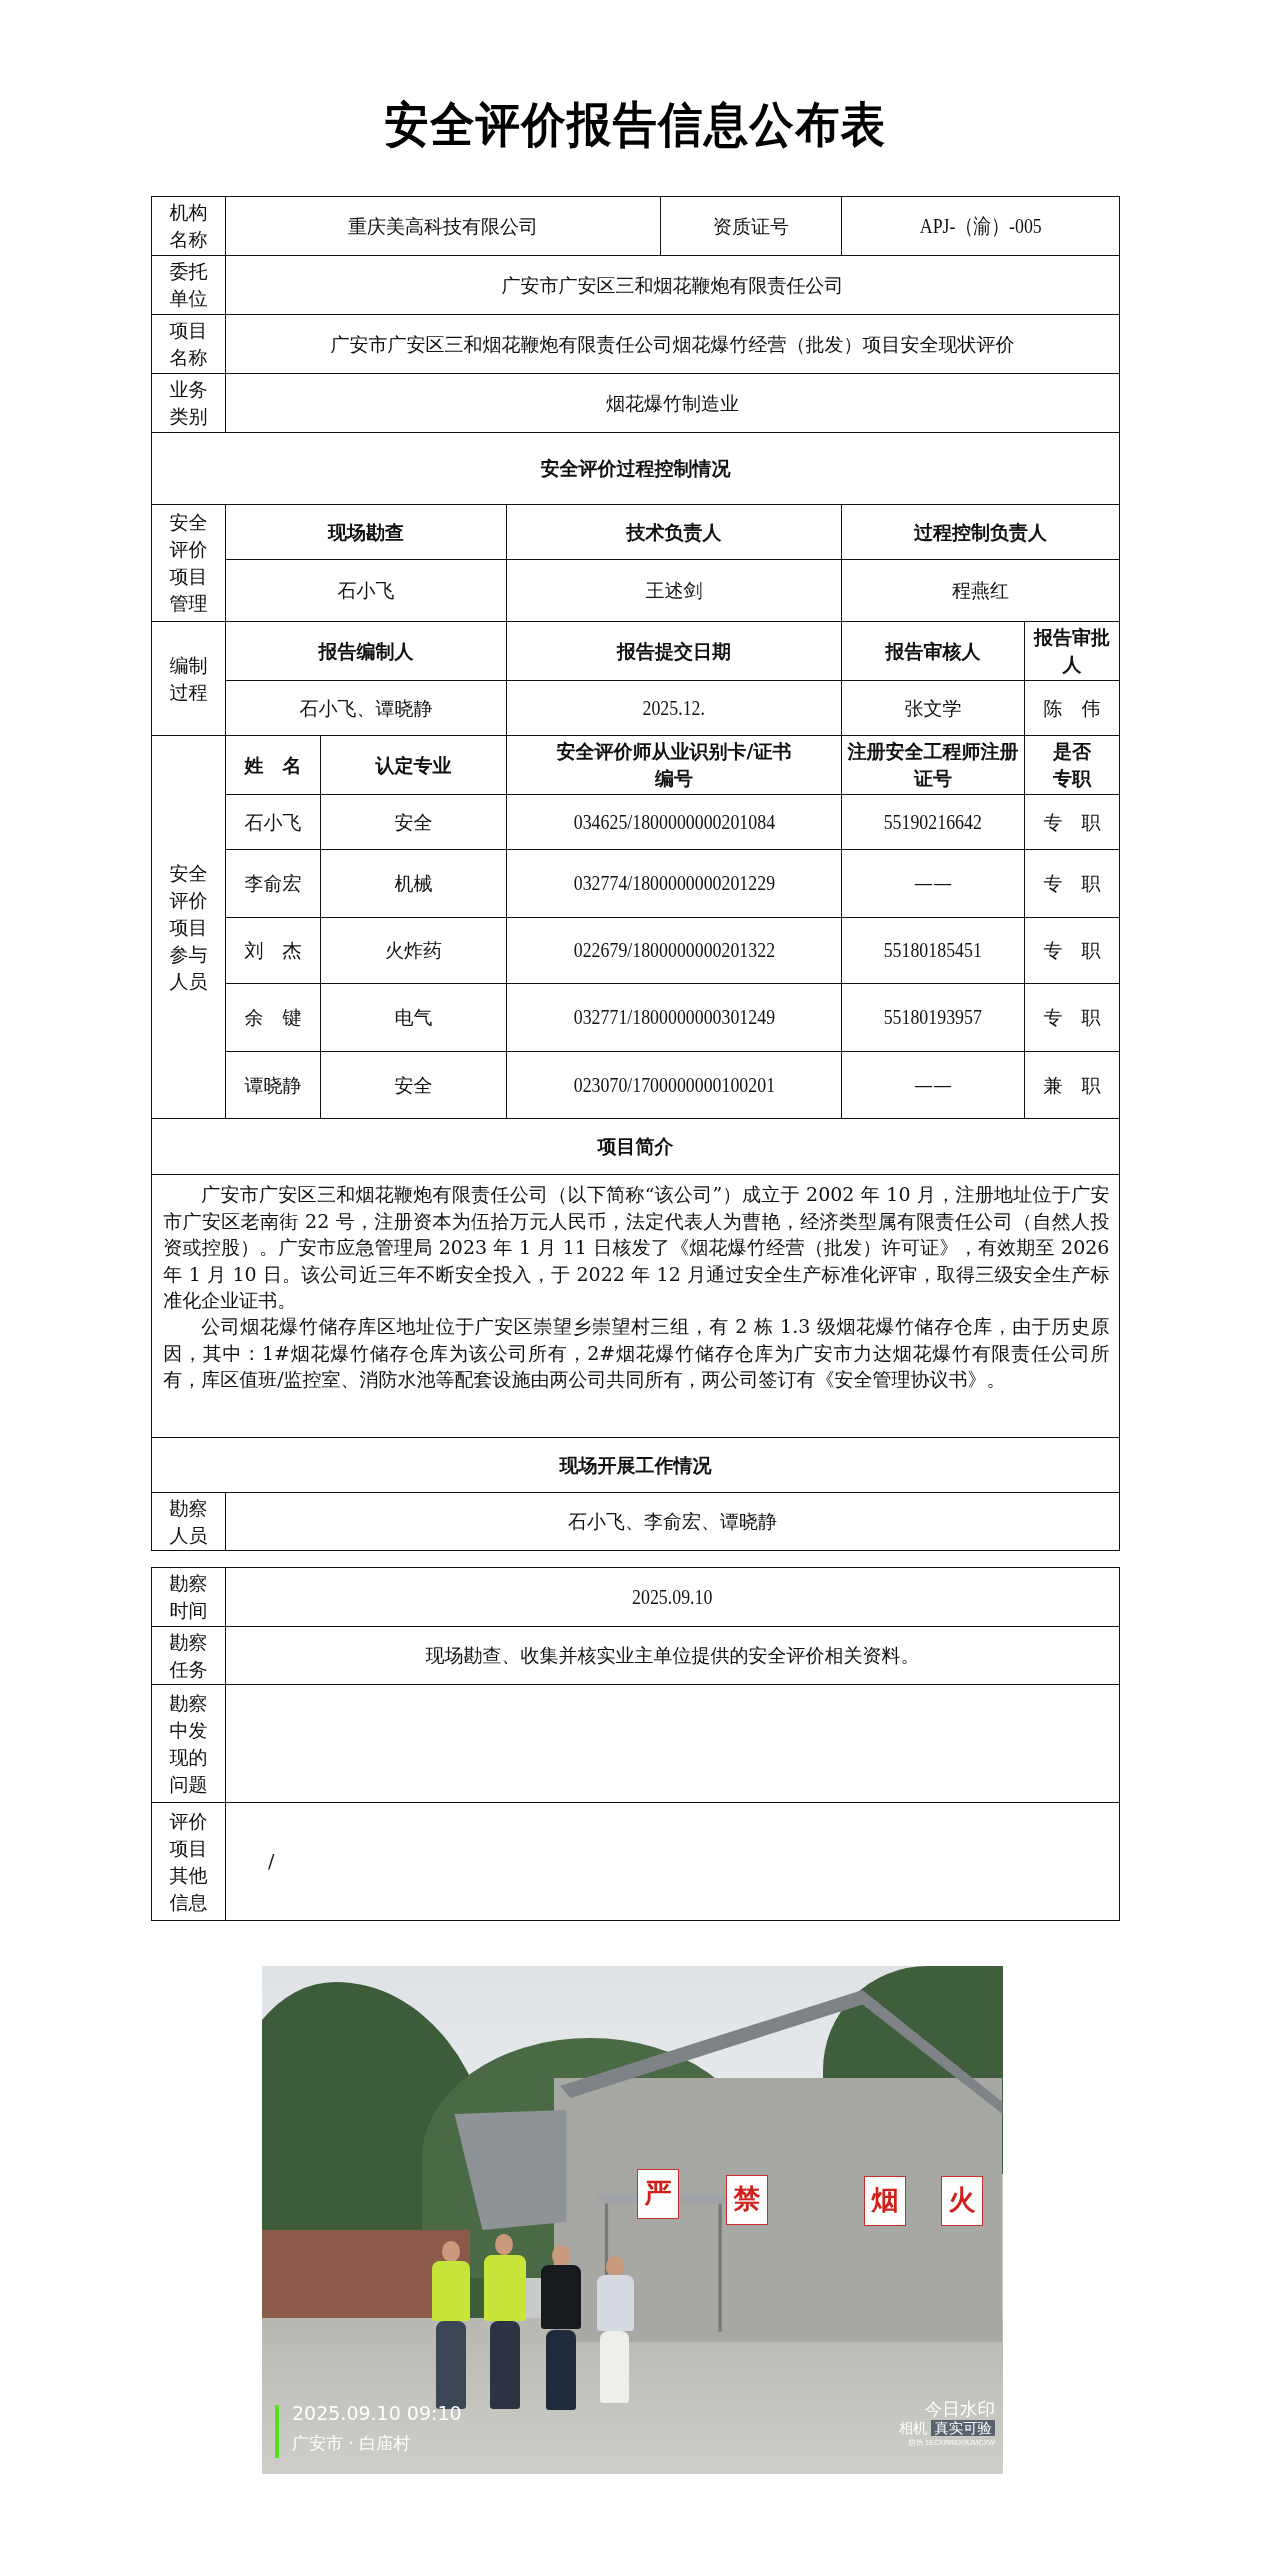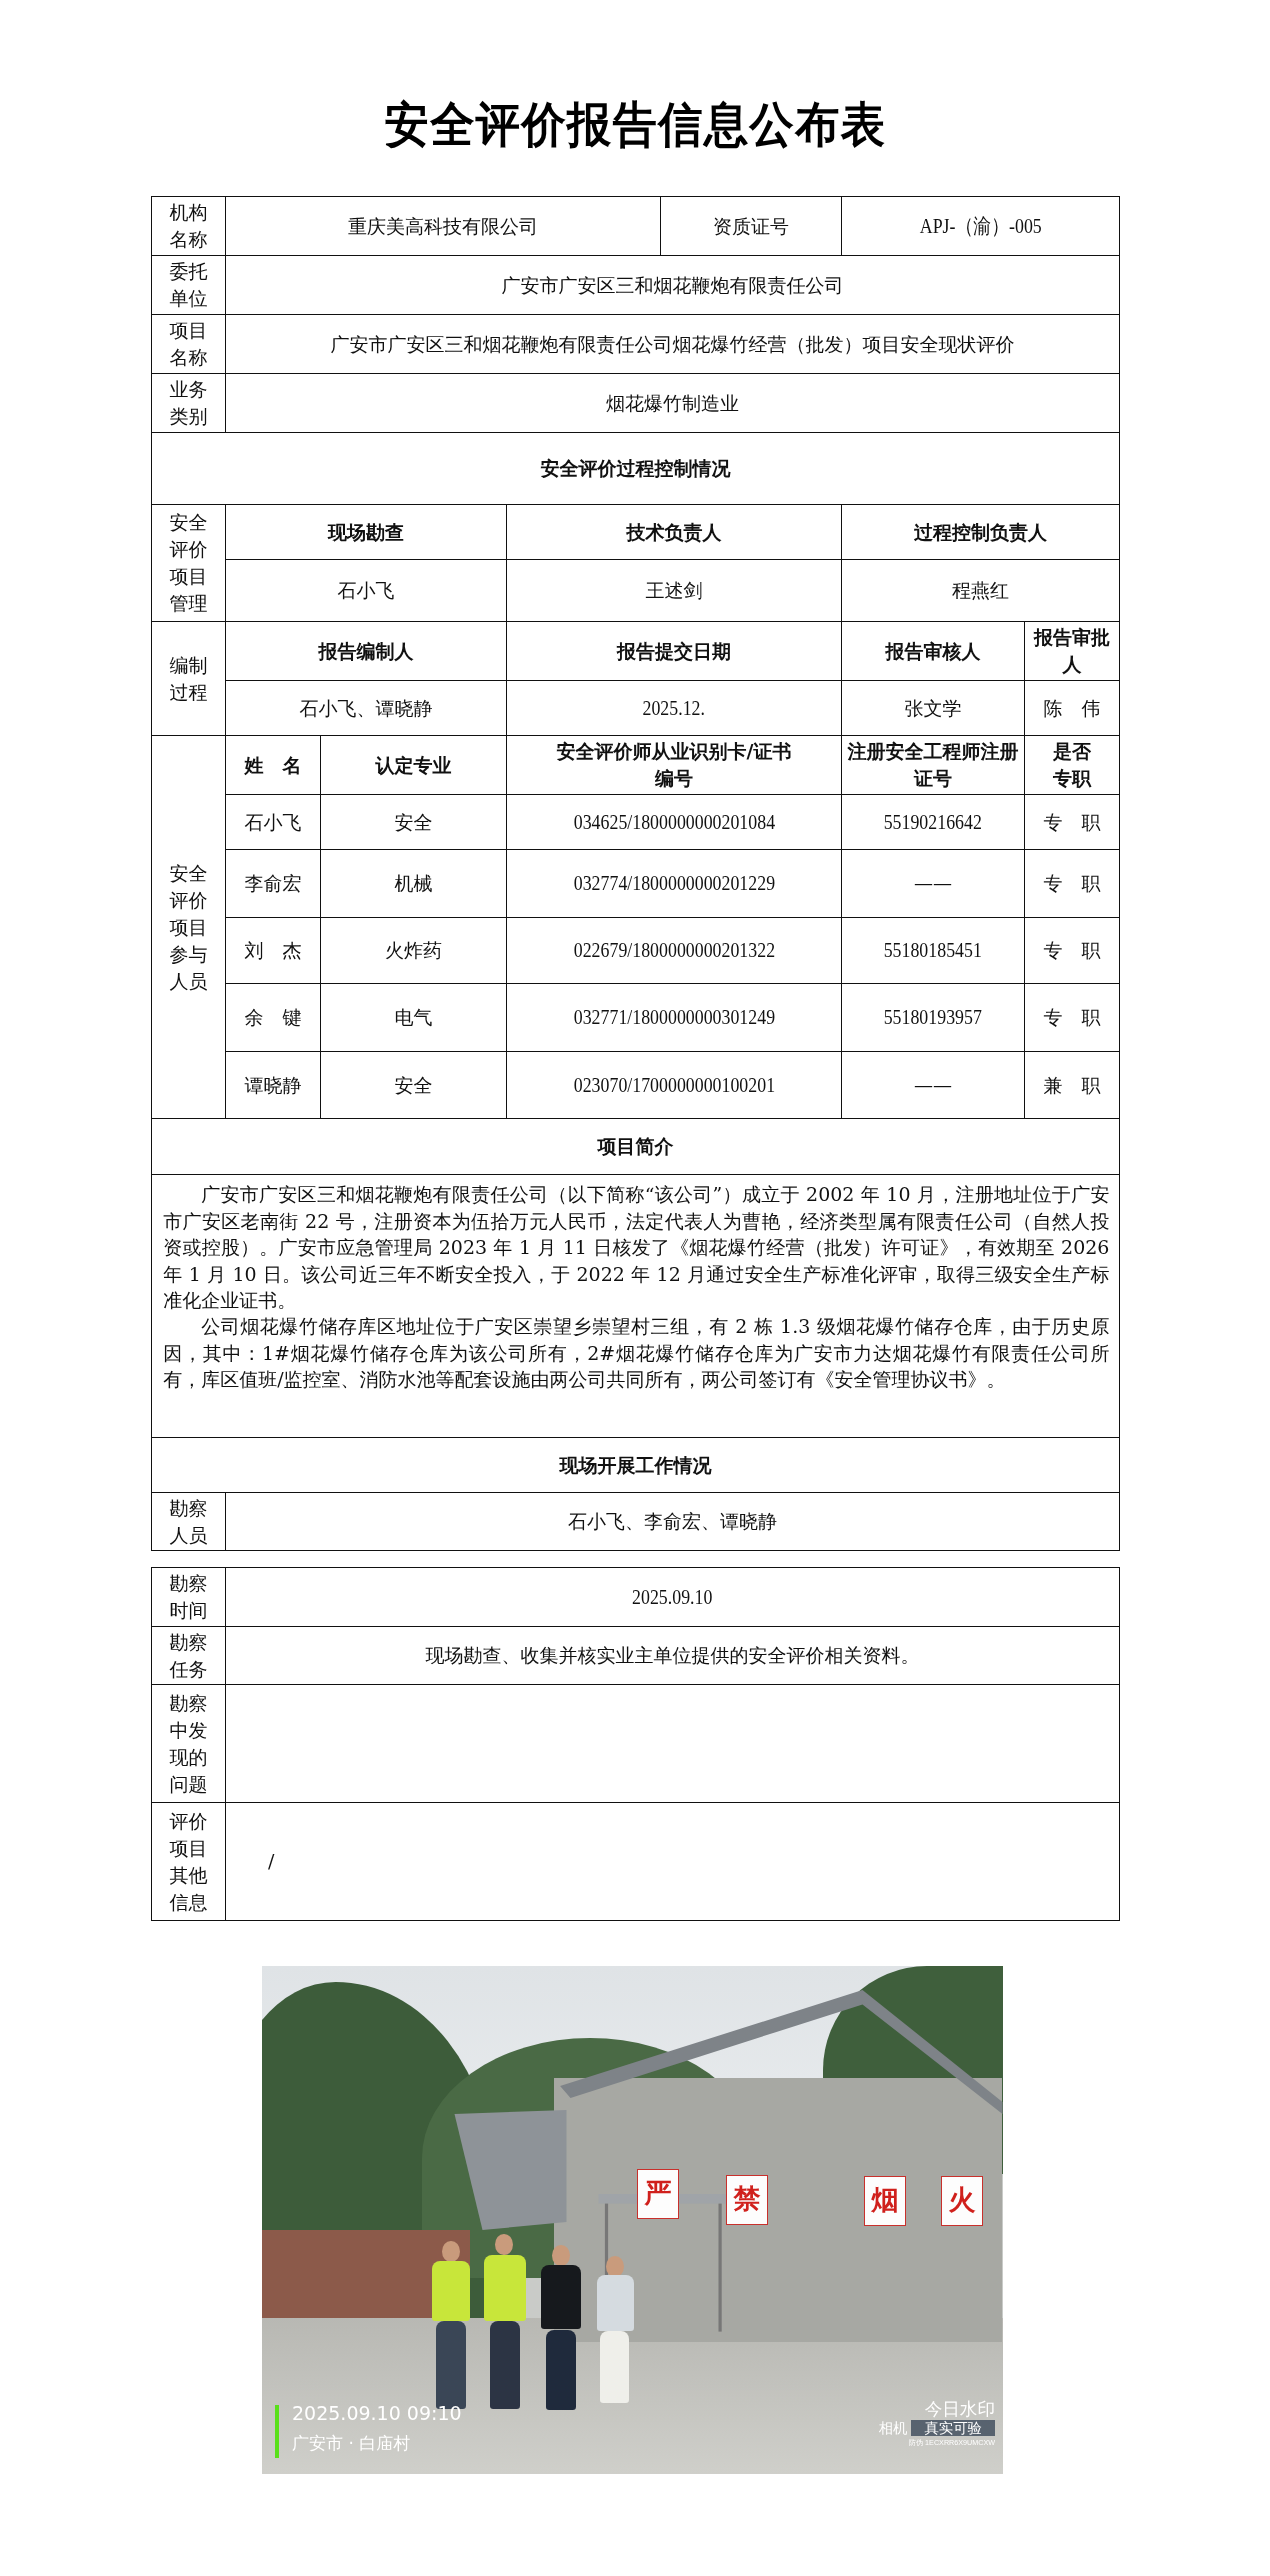--- a/index.html
+++ b/index.html
@@ -30,21 +30,21 @@
   .ground { position: absolute; left: 0; top: 352px; width: 741px; height: 156px; background: linear-gradient(#b8b8b3, #cfcfca); }
   .bldg { position: absolute; left: 292px; top: 112px; width: 448px; height: 264px; background: #a7a8a3; }
   .sign { position: absolute; width: 40px; height: 48px; background: #fdfdfd; border: 1.6px solid #c9302c; color: #d0201c;
           font-size: 27px; font-weight: bold; text-align: center; line-height: 46px; font-family: "DejaVu Sans", sans-serif; }
   .person { position: absolute; border-radius: 8px 8px 3.2px 3.2px; }
   .head { position: absolute; width: 17.6px; height: 21px; border-radius: 50%; background: #c99b7c; }
   .wm-bar { position: absolute; left: 13px; top: 439px; width: 4px; height: 53px; background: #59e01a; }
   .wm-time { position: absolute; left: 30px; top: 434px; color: #fff; font-family: "DejaVu Sans", sans-serif; font-size: 19px; line-height: 26px; }
   .wm-place { position: absolute; left: 30px; top: 464px; color: #fff; font-family: "DejaVu Sans", sans-serif; font-size: 17px; line-height: 26px; }
   .wm-brand { position: absolute; right: 8px; top: 432px; color: #fff; font-family: Liberation Sans, sans-serif; font-size: 14.4px; text-align: right; line-height: 17.6px; }
-  .wm-brand .real { background: rgba(40,55,75,.7); padding: 0 13px; }
+  .wm-brand .real { background: rgba(40,55,75,.7); padding: 0 3px; }
   .wm-code { font-size: 7.2px; line-height: 9.6px; }
 </style>
 </head>
 <body>
 
 <div class="title">安全评价报告信息公布表</div>
 
 <table class="grid" style="top:196px">
   <colgroup>
     <col style="width:74px">

